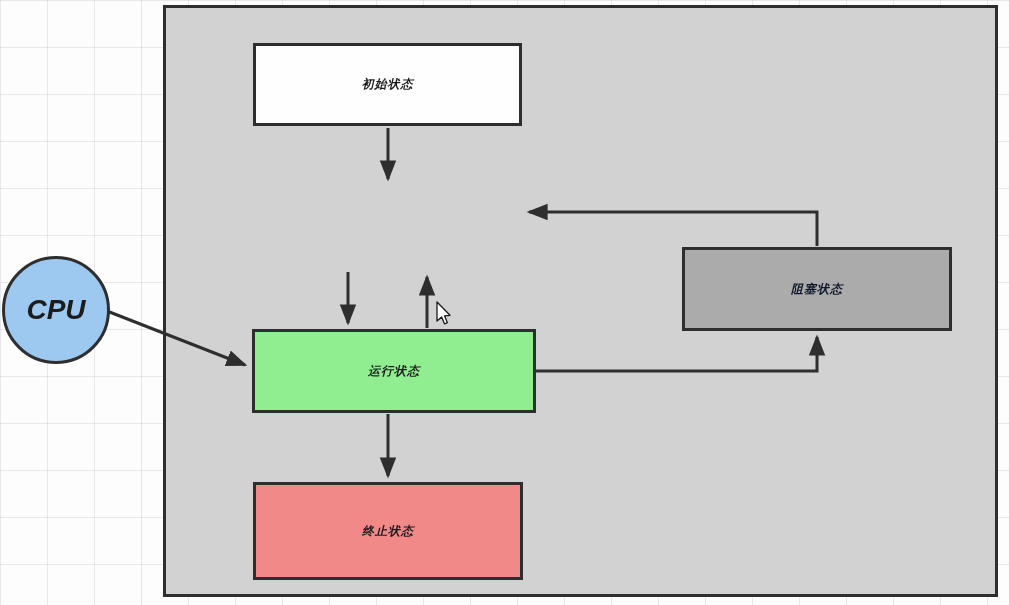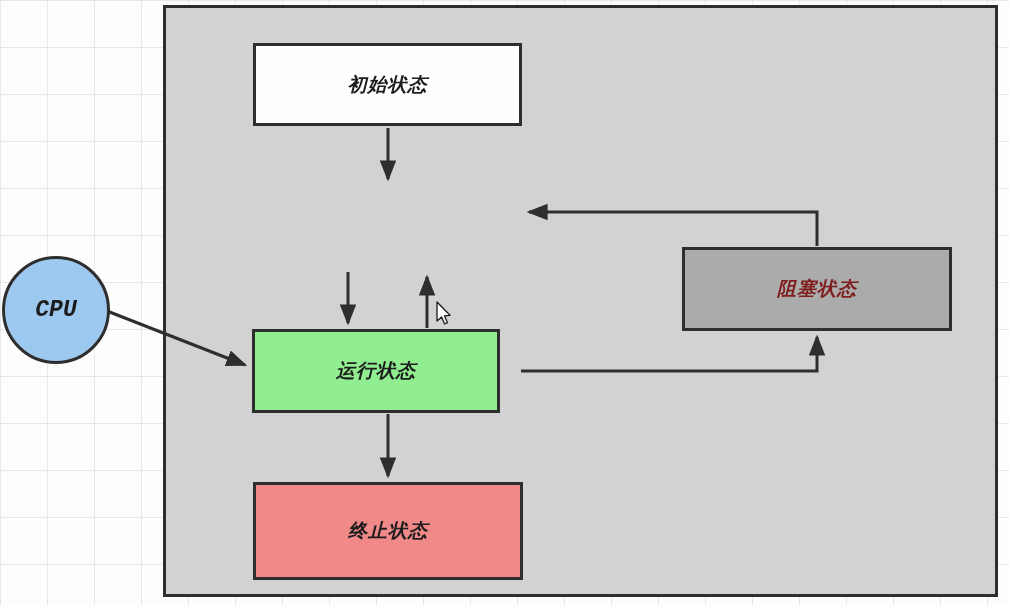--- a/index.html
+++ b/index.html
@@ -31,37 +31,36 @@
   }
   .node {
     position: absolute;
     display: flex;
     align-items: center;
     justify-content: center;
     border: 3px solid #2e2e2e;
     box-sizing: border-box;
     font-weight: bold;
     font-style: italic;
-    font-size: 19px;
+    font-size: 12px;
     letter-spacing: 1px;
     color: #1c1c1c;
   }
   .node-initial    { left: 253px; top: 43px;  width: 269px; height: 83px; background: #fefefe; }
   .node-runnable   { left: 253px; top: 185px; width: 269px; height: 86px; background: #f6f685; }
-  .node-running    { left: 252px; top: 329px; width: 248px; height: 84px; background: #90ee90; }
+  .node-running    { left: 252px; top: 329px; width: 284px; height: 84px; background: #90ee90; }
   .node-terminated { left: 253px; top: 482px; width: 270px; height: 98px; background: #f18989; }
-  .node-blocked    { left: 682px; top: 247px; width: 270px; height: 84px; background: #ababab; color: #7f1d1d; }
+  .node-blocked    { left: 682px; top: 247px; width: 270px; height: 84px; background: #ababab; color: #0f172a; }
   .node-cpu {
     left: 2px; top: 256px;
     width: 108px; height: 108px;
     border-radius: 50%;
     background: #9dc9f1;
-    font-size: 23px;
+    font-size: 28px;
     letter-spacing: 0;
-    font-family: Liberation Mono, monospace;
   }
   .edges, .cursor-layer {
     position: absolute;
     left: 0;
     top: 0;
     width: 1009px;
     height: 605px;
     pointer-events: none;
   }
 </style>

